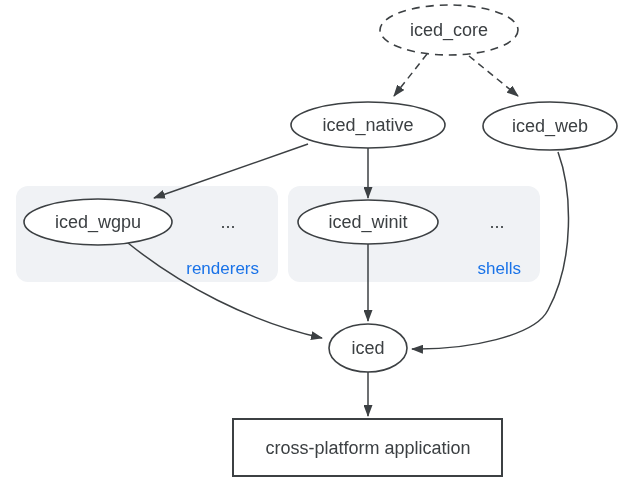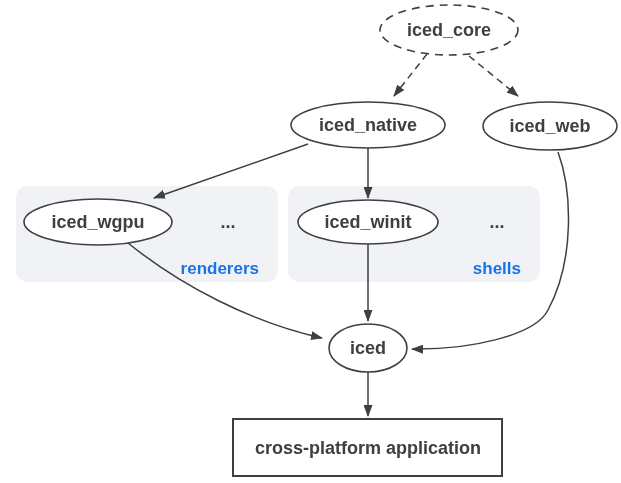--- a/index.html
+++ b/index.html
@@ -4,21 +4,21 @@
 <style>
   html, body {
     margin: 0;
     padding: 0;
     background: #ffffff;
     width: 621px;
     height: 483px;
     overflow: hidden;
     font-family: "Liberation Sans", sans-serif;
   }
-  .stage { width: 621px; height: 382px; position: relative; font-weight: bold; }
+  .stage { width: 621px; height: 382px; position: relative; }
   svg { display: block; }
 
   .node-shape {
     fill: #ffffff;
     stroke: #3c4043;
     stroke-width: 1.6;
   }
   .node-shape.dashed { stroke-dasharray: 8 6; }
 
   .group-box {

